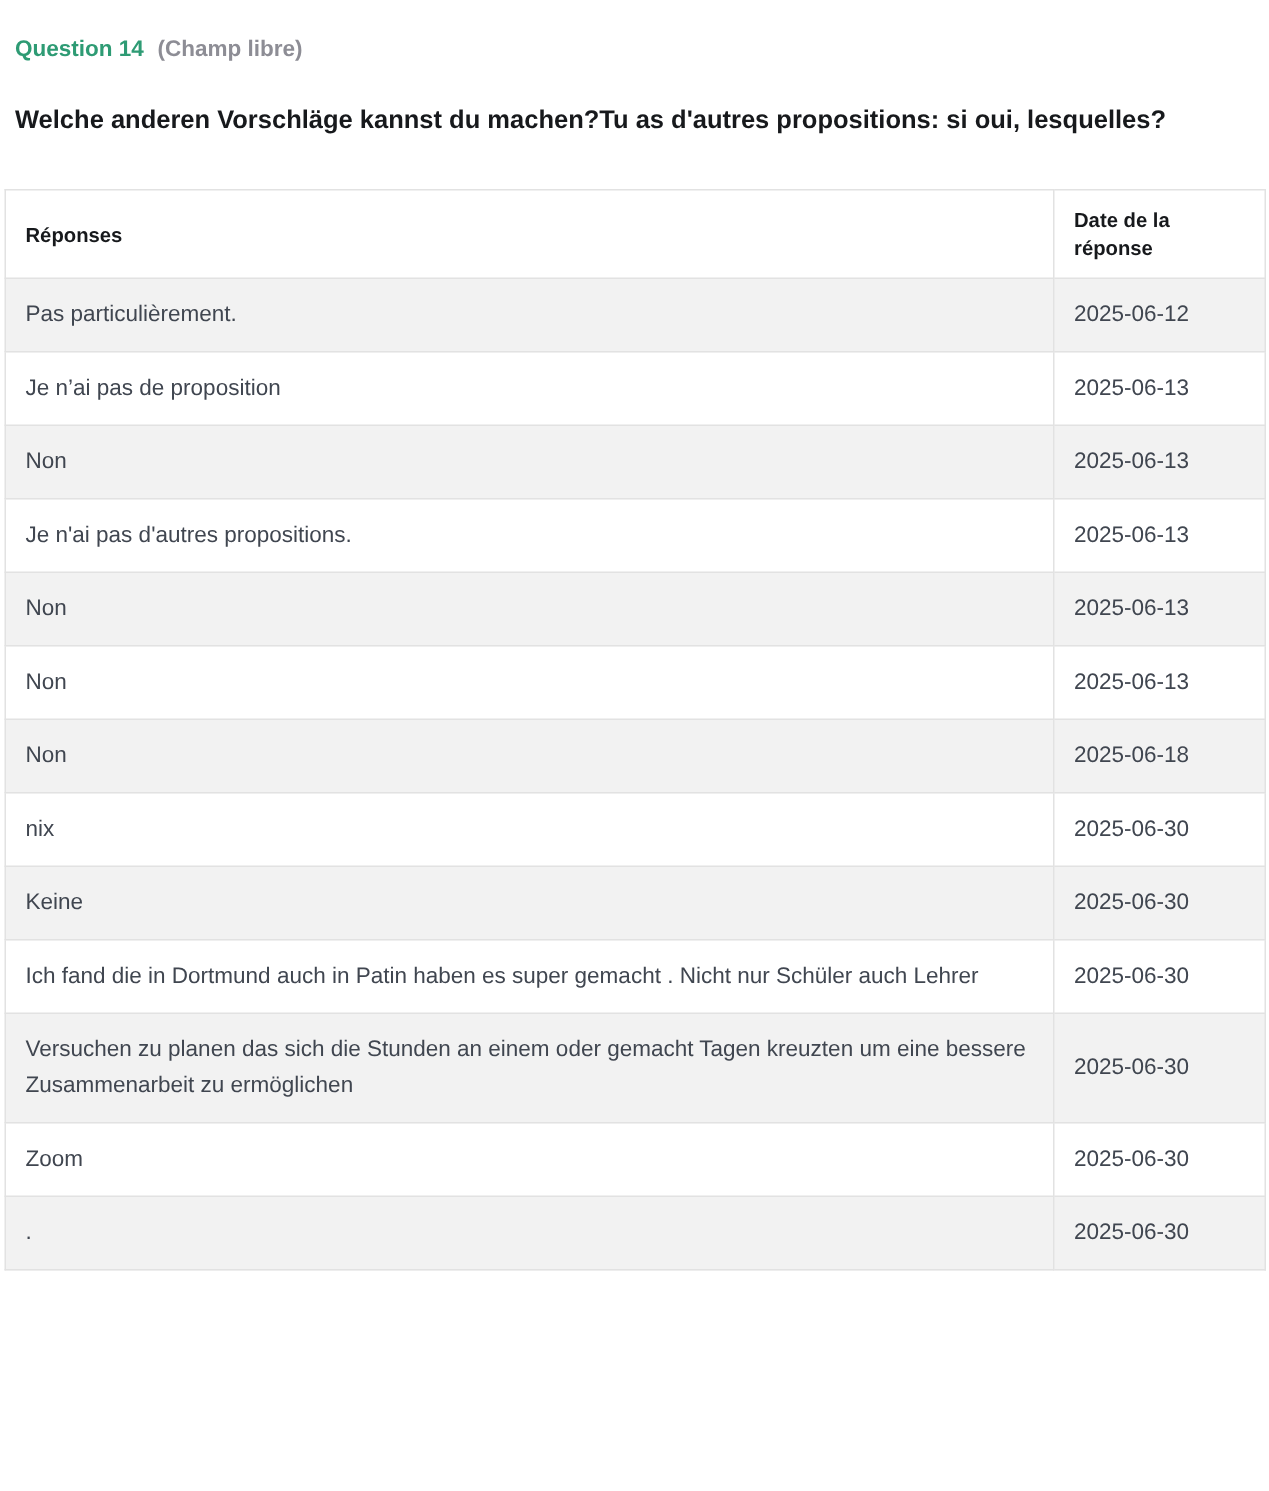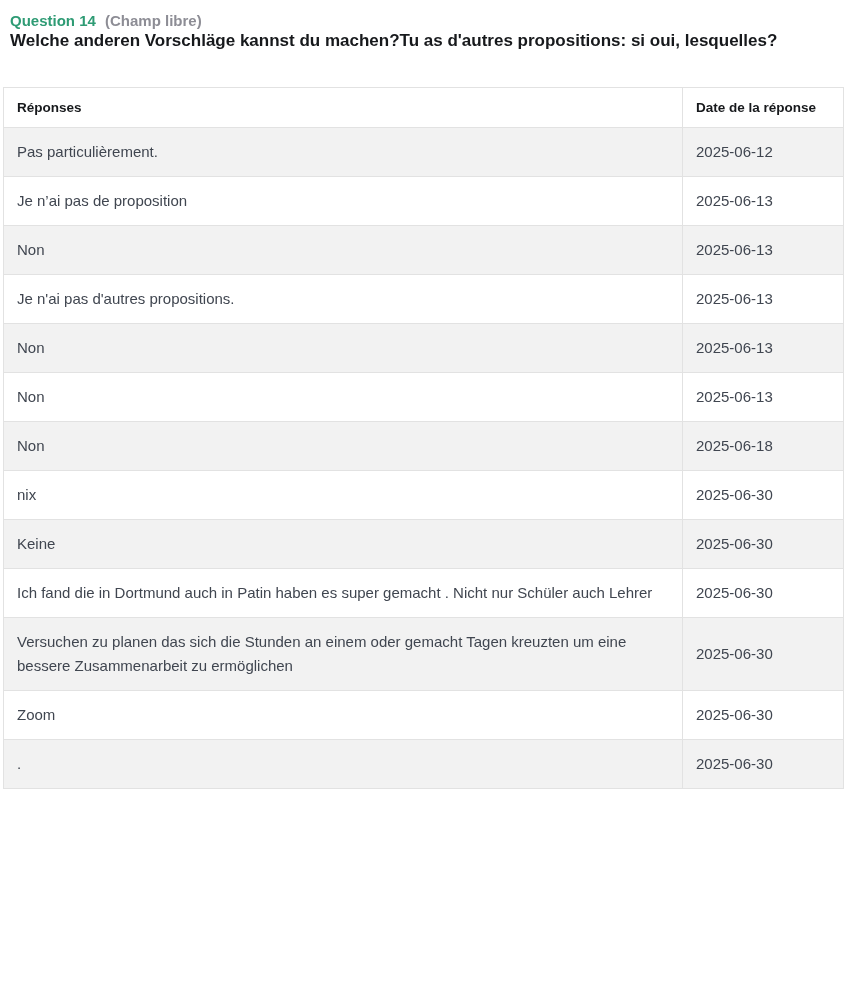--- a/index.html
+++ b/index.html
@@ -11,32 +11,32 @@
     --border:#e2e2e2;
   }
   *{box-sizing:border-box;}
   html,body{margin:0;padding:0;}
   body{
     width:846px;height:994px;overflow:hidden;
     background:#ffffff;
     font-family:"Liberation Sans","DejaVu Sans",sans-serif;
     color:var(--body-text);
   }
-  .page{padding:12px 0 0 0;}
+  .page{padding:24px 0 0 0;}
   .q-label-row{
     padding-left:10px;
     font-size:15px;
     font-weight:bold;
     line-height:18px;
   }
   .q-label{color:var(--accent-green);}
   .q-type{color:var(--label-gray);font-weight:600;margin-left:5px;}
   .q-title{
     padding-left:10px;
-    margin-top:1px;
+    margin-top:28px;
     font-size:17px;
     font-weight:bold;
     color:var(--heading-text);
     line-height:20px;
   }
   table.responses{
     margin:36px 2px 0 3px;
     width:841px;
     border-collapse:collapse;
     table-layout:fixed;
@@ -55,21 +55,21 @@
     font-weight:bold;
     line-height:19px;
     padding:10px 13px;
   }
   table.responses td{
     font-size:15px;
     color:var(--body-text);
     line-height:24px;
     padding:12px 13px;
   }
-  th.col-date, td.col-date{width:161px;}
+  th.col-date, td.col-date{width:141px;}
   tbody tr:nth-child(odd) td{background:var(--row-alt-bg);}
   tbody tr:nth-child(even) td{background:#ffffff;}
 </style>
 </head>
 <body>
 
 <div class="page">
 
   <div class="q-label-row">
     <span class="q-label">Question 14</span>

